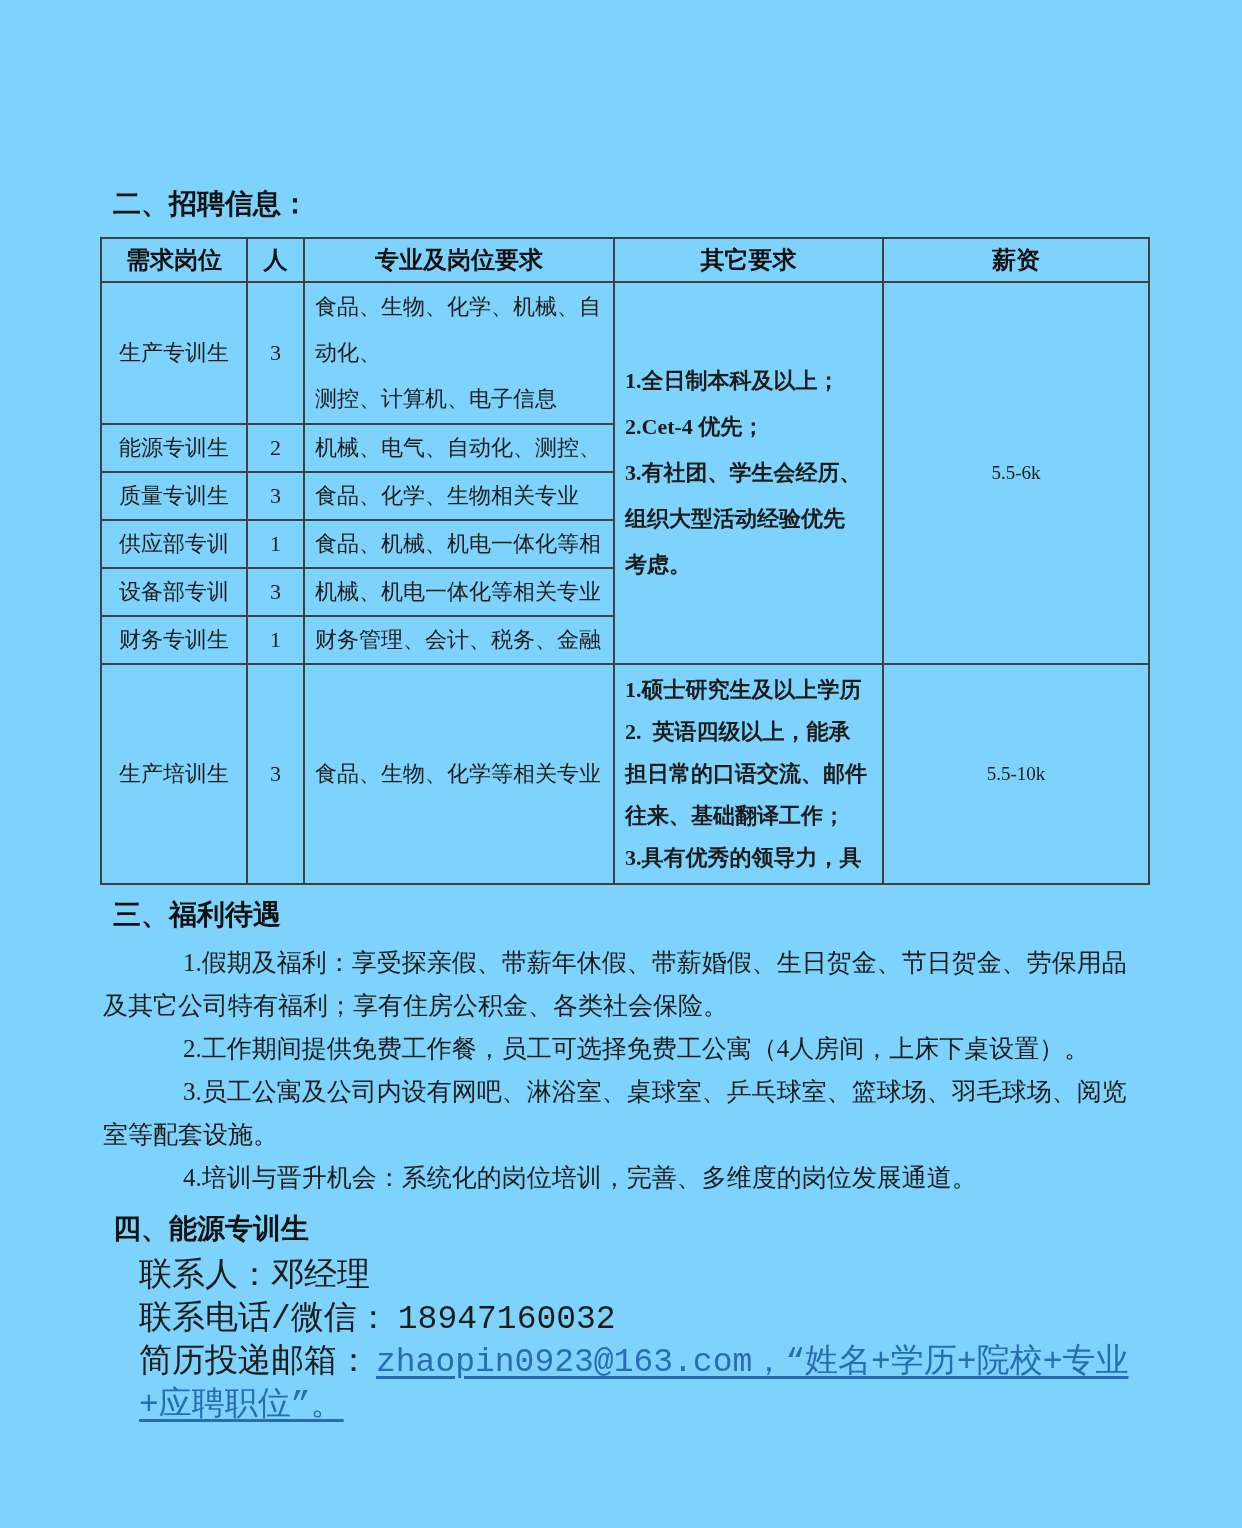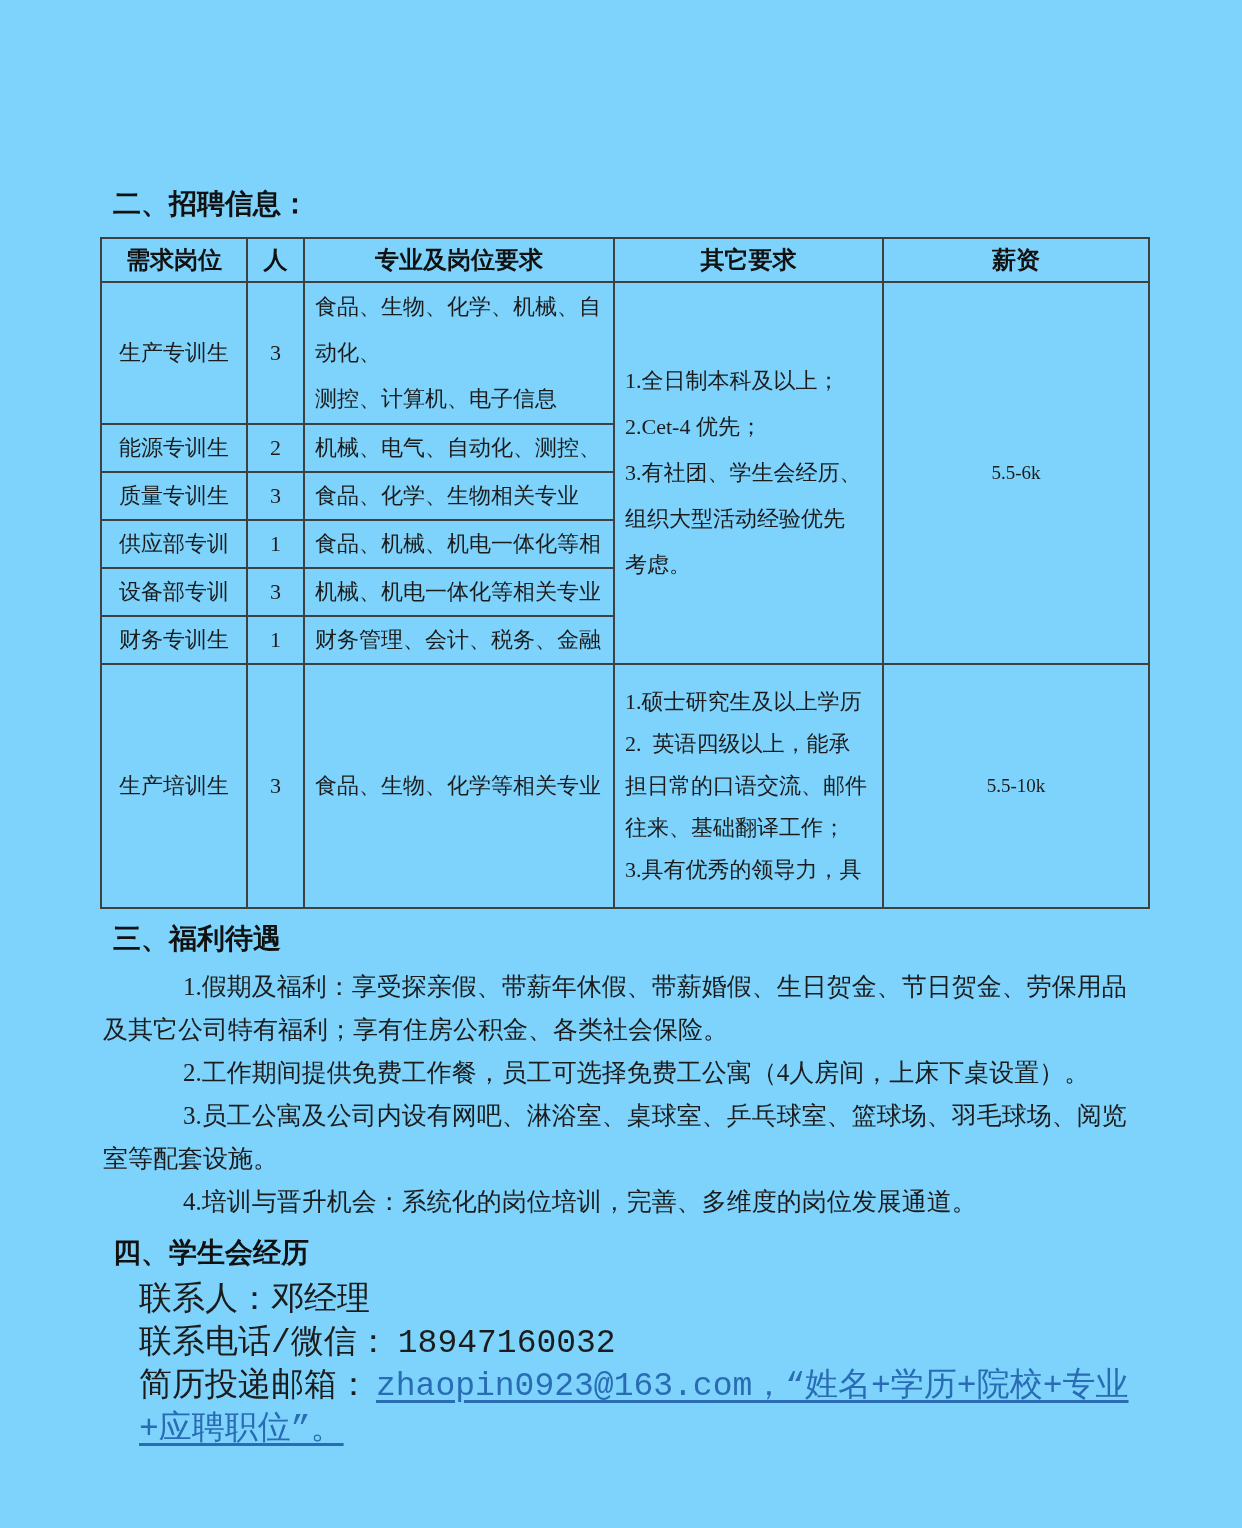--- a/index.html
+++ b/index.html
@@ -48,22 +48,22 @@
   tr.r3 { height: 41px; }
   tr.r4 { height: 40px; }
   tr.r5 { height: 39px; }
   tr.r6 { height: 38px; }
   tr.r7 { height: 211px; }
 
   td.pos   { text-align: center; font-size: 22px; }
   td.num   { text-align: center; font-size: 22px; }
   td.major { text-align: left; padding: 0 10px; font-size: 22px;
              line-height: 46px; white-space: pre-line; margin-top: 44px; }
-  td.req   { text-align: left; padding: 16px 10px; font-size: 22px;
-             line-height: 46px; white-space: pre-line; }
+  td.req   { text-align: left; padding: 4px 10px; font-size: 22px;
+             line-height: 46px; white-space: pre-line; font-weight: bold; }
   td.req.r7req { line-height: 42px; }
   td.salary{ text-align: center; font-size: 19px; }
 
   .para {
     font-size: 25px;
     line-height: 43px;
     margin: 0;
     white-space: pre-line;
     text-indent: 80px;
     color: #1c1c1c;
@@ -162,21 +162,21 @@
 
   <h2 class="sec-heading tight">三、福利待遇</h2>
 
   <p class="para">1.假期及福利：享受探亲假、带薪年休假、带薪婚假、生日贺金、节日贺金、劳保用品
 及其它公司特有福利；享有住房公积金、各类社会保险。</p>
   <p class="para">2.工作期间提供免费工作餐，员工可选择免费工公寓（4人房间，上床下桌设置）。</p>
   <p class="para">3.员工公寓及公司内设有网吧、淋浴室、桌球室、乒乓球室、篮球场、羽毛球场、阅览
 室等配套设施。</p>
   <p class="para">4.培训与晋升机会：系统化的岗位培训，完善、多维度的岗位发展通道。</p>
 
-  <h2 class="sec-heading tight">四、学生会经历</h2>
+  <h2 class="sec-heading tight">四、能源专训生</h2>
 
   <p class="contact-line"><span>联系人：</span><span>邓经理</span></p>
 
   <p class="contact-line"><span>联系电话/微信：</span><span class="phone-val">18947160032</span></p>
 
   <p class="contact-line"><span>简历投递邮箱：</span><a class="mail-link" href="#">zhaopin0923@163.com，“姓名+学历+院校+专业+应聘职位”。</a></p>
 
 </div>
 
 </body></html>

